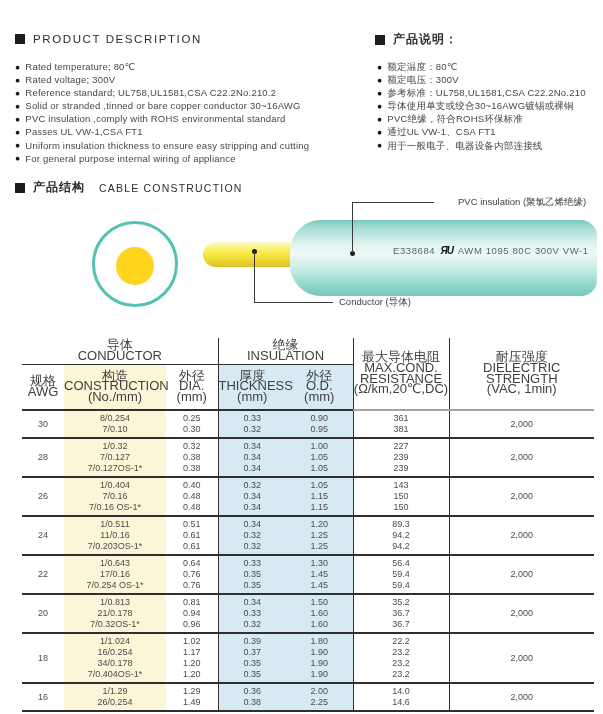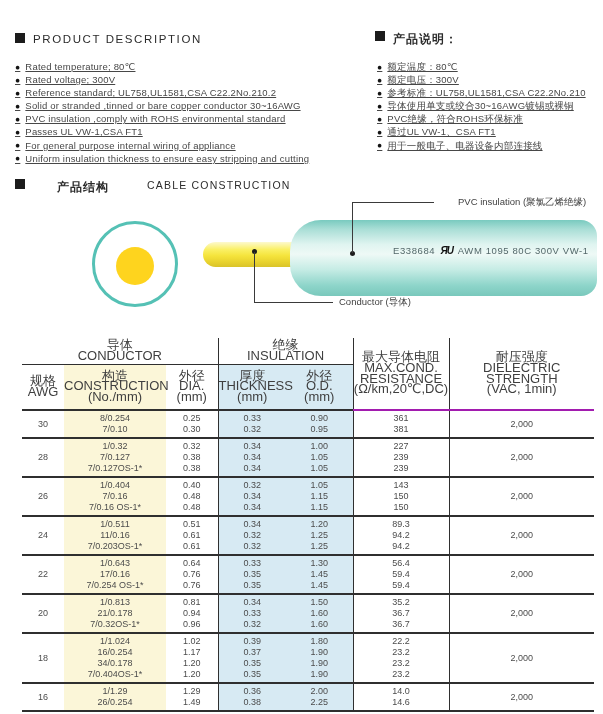--- a/index.html
+++ b/index.html
@@ -2,28 +2,28 @@
 <html><head>
 <meta charset="utf-8">
 <style>
   html,body { margin:0; padding:0; background:#ffffff; }
   .page {
     position:relative; width:603px; height:714px; overflow:hidden;
     background:#ffffff; font-family:"Liberation Sans","DejaVu Sans",sans-serif;
     color:#4a4a4a;
   }
   
-  .sec-title { position:absolute; display:flex; white-space:nowrap; }
+  .sec-title { position:absolute; display:flex; align-items:center; white-space:nowrap; }
   .sq { width:10px; height:10px; background:#1c1c1c; display:inline-block; margin-right:8px; flex:0 0 auto; }
   .t-en  { font-size:11.5px; letter-spacing:1.6px; color:#2c2c2c; }
   .t-cn  { font-size:12px; font-weight:bold; color:#2c2c2c; letter-spacing:1px; }
   .t-en2 { font-size:10.5px; letter-spacing:1.2px; color:#2c2c2c; margin-left:14px; }
   
   .blist { position:absolute; list-style:none; margin:0; padding:0; }
-  .blist li { white-space:nowrap; height:13.1px; line-height:13.1px; font-size:9.5px; letter-spacing:.2px; color:#474747; overflow:hidden;text-decoration:underline; }
+  .blist li { white-space:nowrap; height:13.1px; line-height:13.1px; font-size:9.5px; letter-spacing:.2px; color:#474747; overflow:hidden; }
   .blist .dot { font-size:8.5px; color:#141414; margin-right:5px; vertical-align:0.5px; }
   #list-en { left:15px; top:60px; width:360px; }
   #list-cn { left:377px; top:60px; width:226px; }
   
   .abs { position:absolute; }
   .cross-section {
     left:92px; top:221px; width:80px; height:80px; border-radius:50%;
     border:3.5px solid #55c1b5; background:#ffffff;
   }
   .core-dot { position:absolute; left:21px; top:23px; width:38px; height:38px; border-radius:50%; background:#fed41e; }
@@ -45,21 +45,21 @@
   .dg-label { font-size:9.5px; color:#424242; white-space:nowrap; }
   
   table.spec { position:absolute; left:22px; top:338px; width:572px; border-collapse:collapse; table-layout:fixed; }
   table.spec th, table.spec td { padding:0; text-align:center; vertical-align:middle; font-weight:normal; }
   table.spec th { font-size:13px; line-height:10.6px; color:#3f3f3f; }
   table.spec td { font-size:9px;  line-height:11px;  color:#4c4c4c; }
   tr.grp { height:26px; }
   tr.sub { height:46px; }
   .gb { border-bottom:1.5px solid #2f2f2f; }
   tr.sub th { border-bottom:2px solid #2f2f2f; }
-  th.span2 { border-bottom:2px solid #a21caf; }
+  th.span2 { border-bottom:2px solid #a3a3a3; }
   .vl { border-left:1.5px solid #2f2f2f; }
   tbody td { border-bottom:2px solid #2f2f2f; }
   .bg-cream { background:#fbf6d8; }
   .bg-blue  { background:#d7eaf3; }
 </style>
 </head>
 <body>
 
 <div class="page">
 
@@ -68,43 +68,43 @@
       <span class="sq"></span>
       <span class="t-en">PRODUCT DESCRIPTION</span>
     </div>
     <ul class="blist" id="list-en">
         <li><span class="dot">●</span><span>Rated temperature; 80℃</span></li>
         <li><span class="dot">●</span><span>Rated voltage; 300V</span></li>
         <li><span class="dot">●</span><span>Reference standard; UL758,UL1581,CSA C22.2No.210.2</span></li>
         <li><span class="dot">●</span><span>Solid or stranded ,tinned or bare copper conductor 30~16AWG</span></li>
         <li><span class="dot">●</span><span>PVC insulation ,comply with ROHS environmental standard</span></li>
         <li><span class="dot">●</span><span>Passes UL VW-1,CSA FT1</span></li>
+        <li><span class="dot">●</span><span>Uniform insulation thickness to ensure easy stripping and cutting</span></li>
         <li><span class="dot">●</span><span>For general purpose internal wiring of appliance</span></li>
-        <li><span class="dot">●</span><span>Uniform insulation thickness to ensure easy stripping and cutting</span></li>
       </ul>
   </section>
 
   <section>
     <div class="sec-title" style="left:375px;top:31px;">
       <span class="sq"></span>
       <span class="t-cn">产品说明：</span>
     </div>
     <ul class="blist" id="list-cn">
         <li><span class="dot">●</span><span>额定温度：80℃</span></li>
         <li><span class="dot">●</span><span>额定电压：300V</span></li>
         <li><span class="dot">●</span><span>参考标准：UL758,UL1581,CSA C22.2No.210</span></li>
         <li><span class="dot">●</span><span>导体使用单支或绞合30~16AWG镀锡或裸铜</span></li>
         <li><span class="dot">●</span><span>PVC绝缘，符合ROHS环保标准</span></li>
         <li><span class="dot">●</span><span>通过UL VW-1、CSA FT1</span></li>
         <li><span class="dot">●</span><span>用于一般电子、电器设备内部连接线</span></li>
       </ul>
   </section>
 
   <section>
-    <div class="sec-title" style="left:15px;top:179px;gap:24px;">
+    <div class="sec-title" style="left:15px;top:179px;">
       <span class="sq"></span>
       <span class="t-cn">产品结构</span>
       <span class="t-en2">CABLE CONSTRUCTION</span>
     </div>
 
     <div class="abs cross-section">
       <div class="core-dot"></div>
     </div>
 
     <div class="abs rod"></div>

